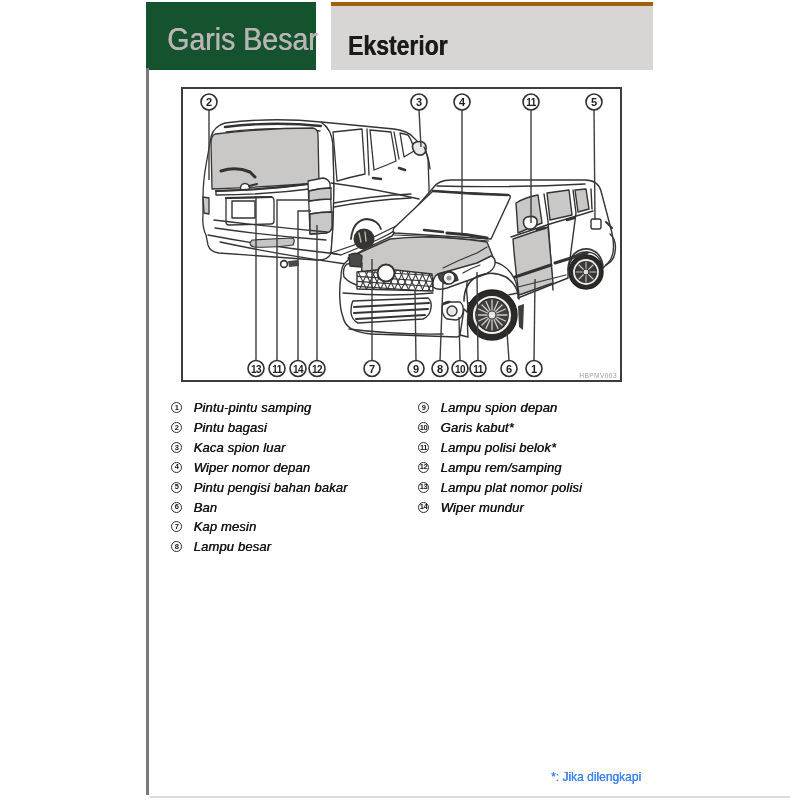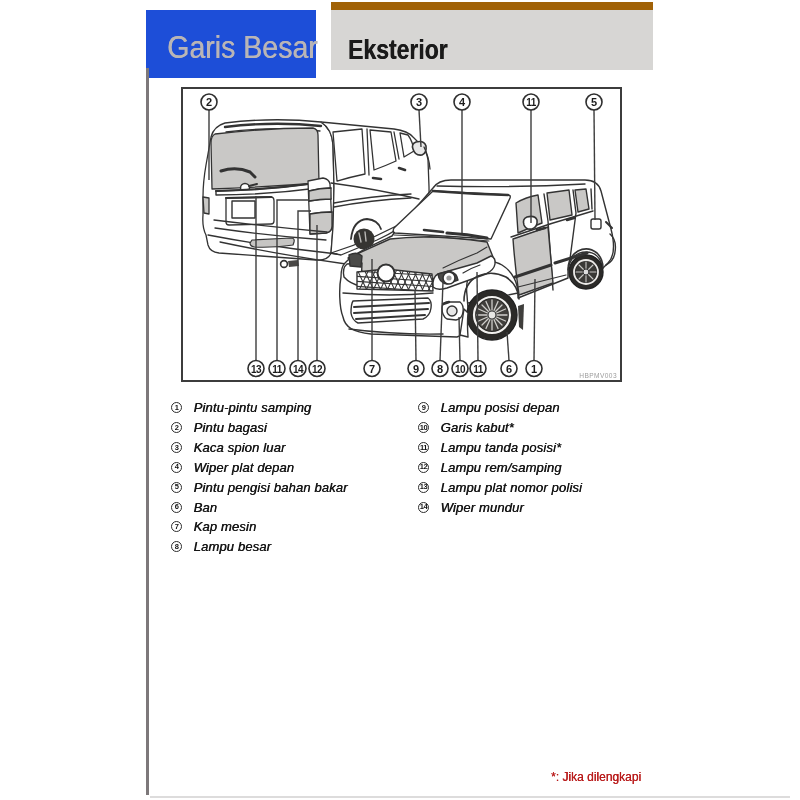--- a/index.html
+++ b/index.html
@@ -1,24 +1,24 @@
 <!DOCTYPE html>
 <html><head>
 <meta charset="utf-8">
 <style>
   html,body{margin:0;padding:0;}
   body{width:800px;height:800px;background:#ffffff;font-family:"Liberation Sans",sans-serif;position:relative;overflow:hidden;}
   .abs{position:absolute;}
   .rule-left{left:146px;top:68px;width:3px;height:727px;background:#7d787a;}
-  .hdr-dark{left:146px;top:10px;width:170px;height:68px;background:#1d4ed8;}
+  .hdr-dark{left:146px;top:2px;width:170px;height:68px;background:#14532d;}
   .hdr-dark span{position:absolute;left:21px;top:22px;font-size:31px;line-height:1;color:#b9b5b6;white-space:nowrap;text-shadow:0.5px 0 0 currentColor;transform:scaleX(0.92);transform-origin:0 0;}
-  .hdr-light{left:331px;top:2px;width:322px;height:68px;background:#d7d6d4;border-top:8px solid #a16207;box-sizing:border-box;}
+  .hdr-light{left:331px;top:2px;width:322px;height:68px;background:#d7d6d4;border-top:4px solid #a16207;box-sizing:border-box;}
   .hdr-light span{position:absolute;left:17px;top:27px;font-size:27px;line-height:1;font-weight:bold;color:#1a1a1a;white-space:nowrap;text-shadow:0.4px 0 0 currentColor;transform:scaleX(0.85);transform-origin:0 0;}
   .botline{left:150px;top:796px;width:640px;height:2px;background:#dddcdc;}
-  .fnote{left:551px;top:770px;font-size:12px;color:#b91c1c;text-shadow:0.3px 0 0 currentColor;}
+  .fnote{left:551px;top:770px;font-size:12px;color:#3b82f6;text-shadow:0.3px 0 0 currentColor;}
   .list{font-size:13px;color:#161616;}
   .list .row{height:19.85px;display:flex;align-items:center;}
   .ic{display:inline-block;width:11px;height:11px;border:1.4px solid #2c2c2c;border-radius:50%;text-align:center;box-sizing:border-box;margin-right:11.5px;flex:0 0 auto;position:relative;}
   .ic b{position:absolute;left:0;right:0;top:50%;transform:translateY(-50%);font-size:7.5px;font-weight:bold;color:#111;line-height:1;letter-spacing:-0.5px;}
   .lbl{letter-spacing:0.15px;text-shadow:0.4px 0 0 currentColor;font-style:italic;}
 </style>
 </head>
 <body>
 <div class="abs hdr-dark">
     <span>Garis Besar</span>
@@ -279,21 +279,21 @@
   <div class="row">
       <span class="ic">
         <b>3</b>
       </span>
       <span class="lbl">Kaca spion luar</span>
     </div>
   <div class="row">
       <span class="ic">
         <b>4</b>
       </span>
-      <span class="lbl">Wiper plat depan</span>
+      <span class="lbl">Wiper nomor depan</span>
     </div>
   <div class="row">
       <span class="ic">
         <b>5</b>
       </span>
       <span class="lbl">Pintu pengisi bahan bakar</span>
     </div>
   <div class="row">
       <span class="ic">
         <b>6</b>
@@ -312,33 +312,33 @@
       </span>
       <span class="lbl">Lampu besar</span>
     </div>
 </div>
 
 <div class="abs list" style="left:418px;top:398px;width:250px;">
   <div class="row">
       <span class="ic">
         <b>9</b>
       </span>
-      <span class="lbl">Lampu posisi depan</span>
+      <span class="lbl">Lampu spion depan</span>
     </div>
   <div class="row">
       <span class="ic">
         <b>10</b>
       </span>
       <span class="lbl">Garis kabut*</span>
     </div>
   <div class="row">
       <span class="ic">
         <b>11</b>
       </span>
-      <span class="lbl">Lampu tanda posisi*</span>
+      <span class="lbl">Lampu polisi belok*</span>
     </div>
   <div class="row">
       <span class="ic">
         <b>12</b>
       </span>
       <span class="lbl">Lampu rem/samping</span>
     </div>
   <div class="row">
       <span class="ic">
         <b>13</b>

